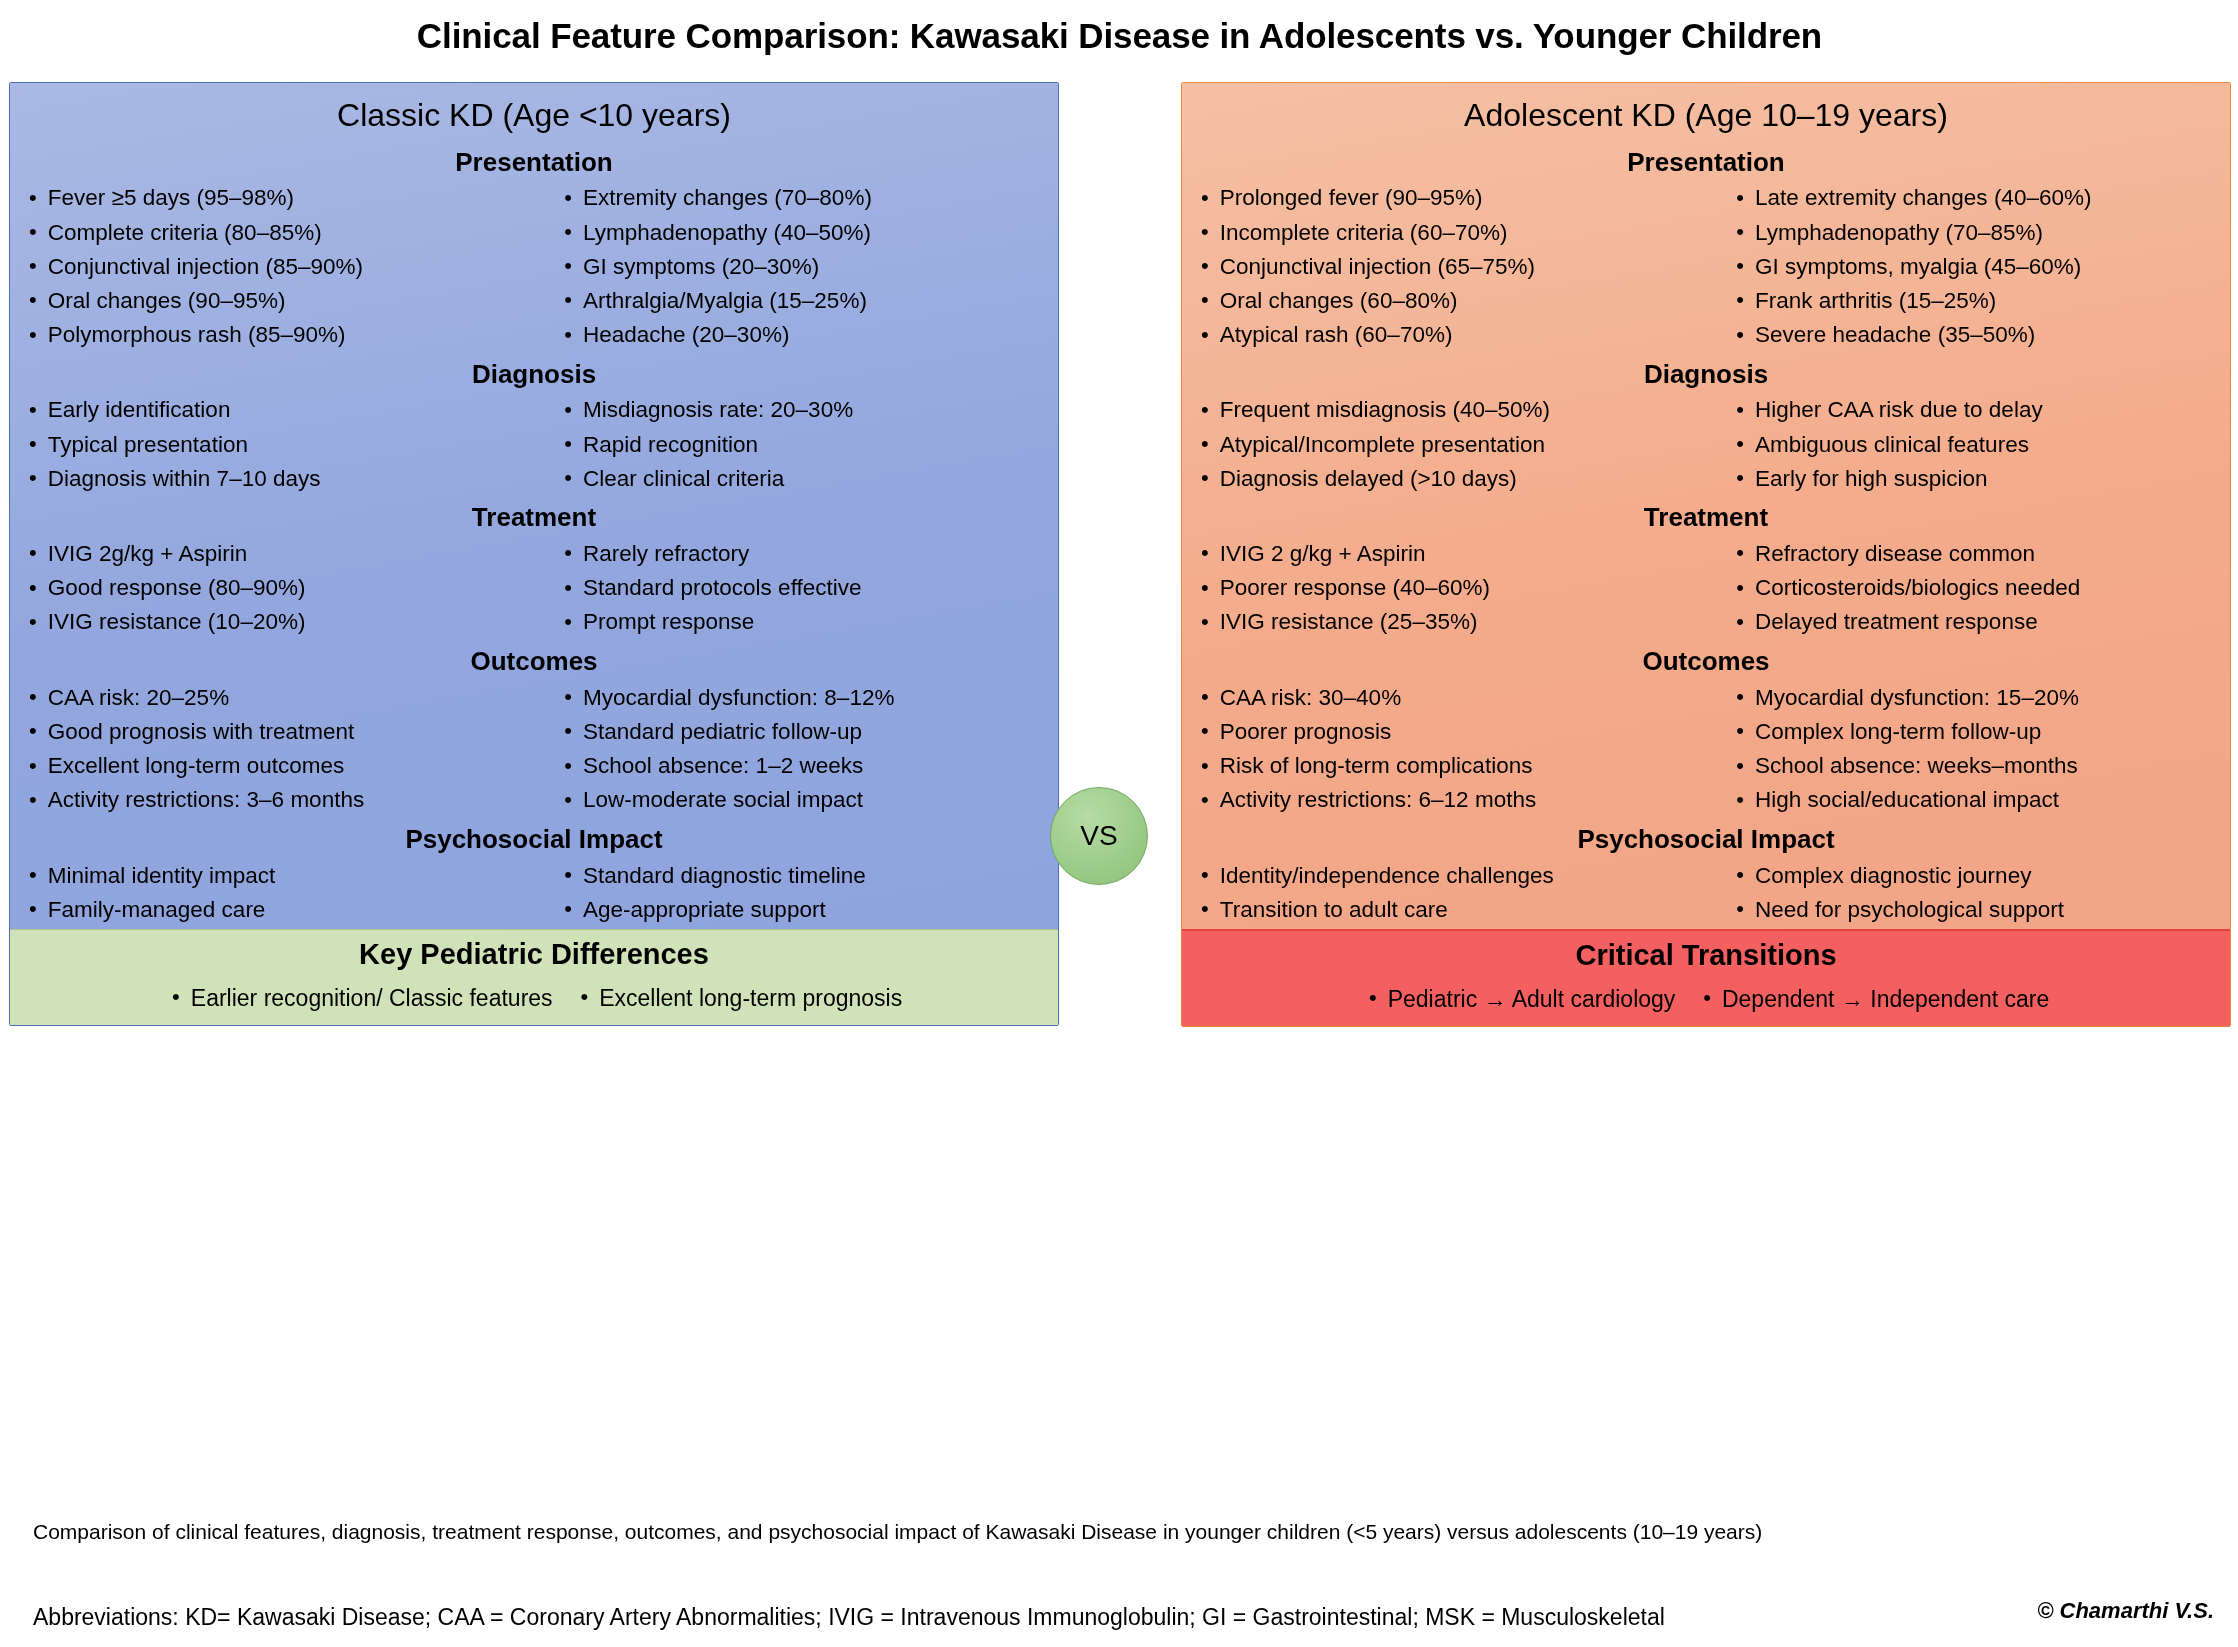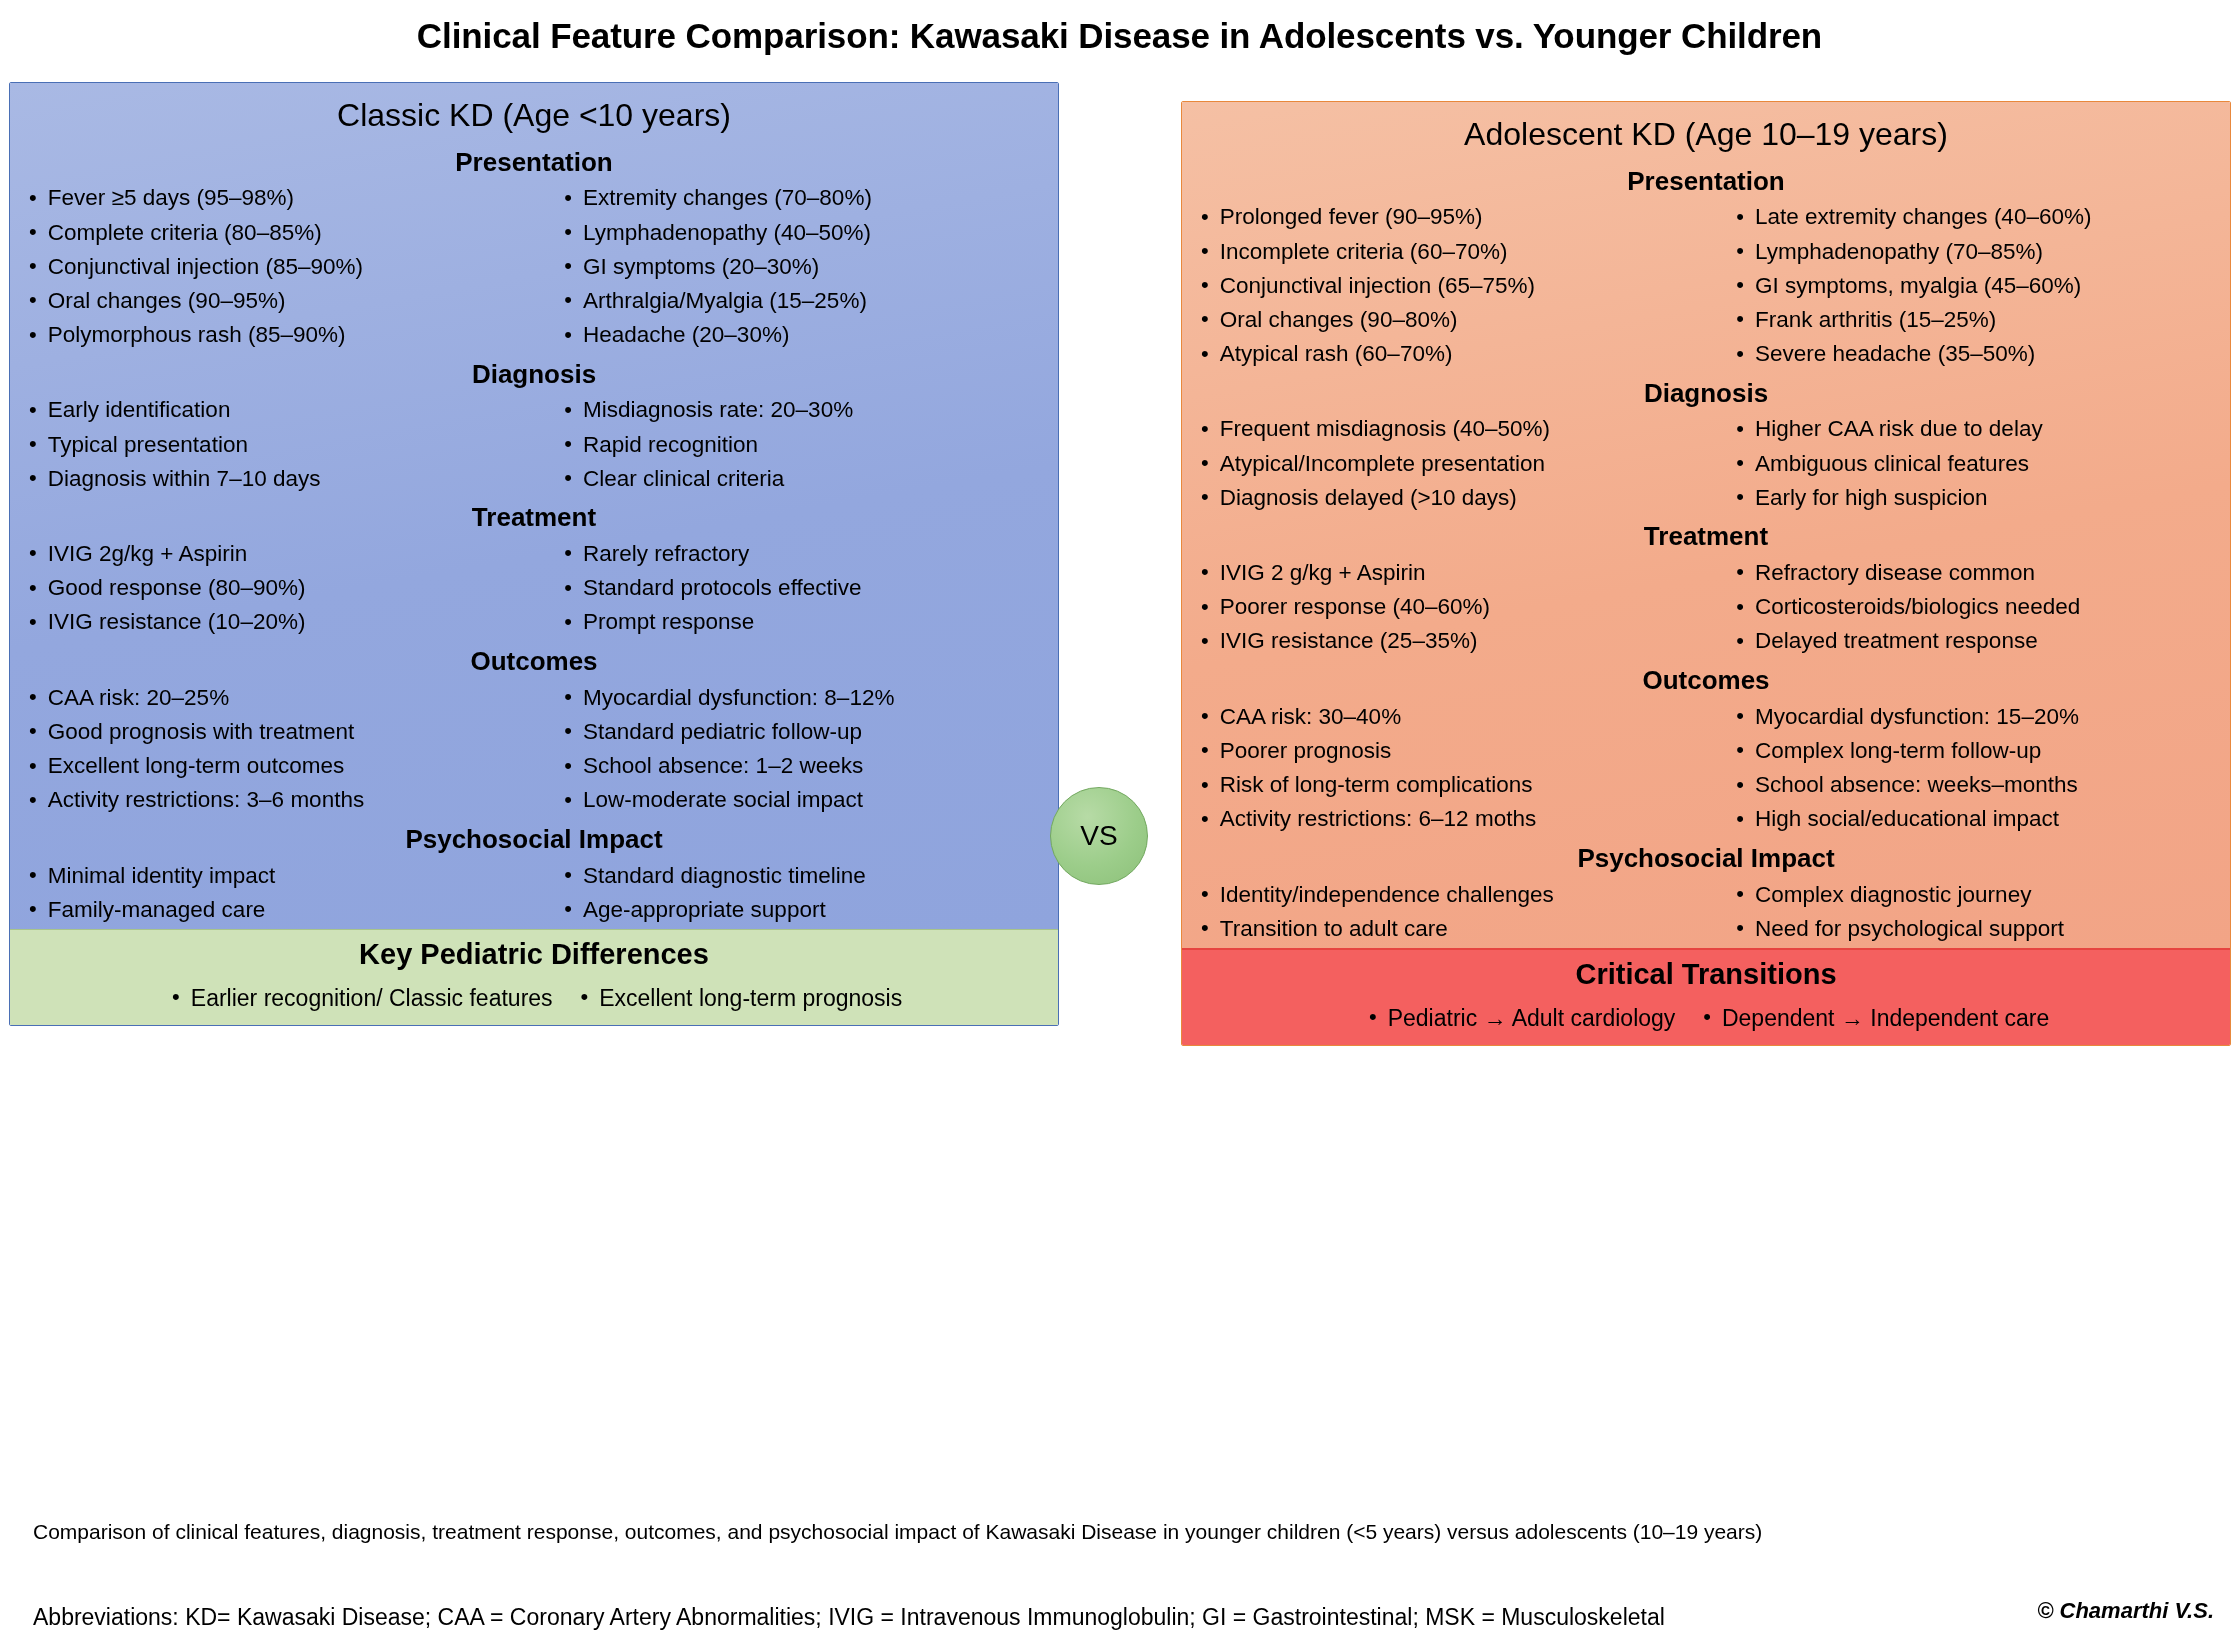--- a/index.html
+++ b/index.html
@@ -30,21 +30,21 @@
   .panel {
     position: absolute;
     top: 0;
     width: 1050px;
     border-radius: 1.9px;
     overflow: hidden;
     display: flex;
     flex-direction: column;
   }
   .panel-left  { left: 9px;  border: 1.9px solid #4a6fb5; }
-  .panel-right { left: 1181px; border: 1.9px solid #e8883c; margin-top: 19px; }
+  .panel-right { left: 1181px; border: 1.9px solid #e8883c; }
 
   .panel-body {
     flex: 1 1 auto;
     padding: 0 3.8px 2.5px 3.8px;
   }
   .body-left  { background: linear-gradient(170deg,#a9b9e4 0%, #93a7de 55%, #8fa4dd 100%); }
   .body-right { background: linear-gradient(170deg,#f5c0a4 0%, #f3ab8b 55%, #f2a486 100%); }
 
   .panel-title {
     text-align: center;
@@ -279,21 +279,21 @@
       <div class="panel-body body-right">
         <div class="panel-title">Adolescent KD (Age 10–19 years)</div>
         <div id="right-sections">
             <div class="section-head sh-pres">Presentation</div>
             <div class="cols">
               <div class="col indent-a">
                 <ul class="blist">
                   <li>Prolonged fever (90–95%)</li>
                   <li>Incomplete criteria (60–70%)</li>
                   <li>Conjunctival injection (65–75%)</li>
-                  <li>Oral changes (90–80%)</li>
+                  <li>Oral changes (60–80%)</li>
                   <li>Atypical rash (60–70%)</li>
                 </ul>
               </div>
               <div class="col indent-b">
                 <ul class="blist">
                   <li>Late extremity changes (40–60%)</li>
                   <li>Lymphadenopathy (70–85%)</li>
                   <li>GI symptoms, myalgia (45–60%)</li>
                   <li>Frank arthritis (15–25%)</li>
                   <li>Severe headache (35–50%)</li>

